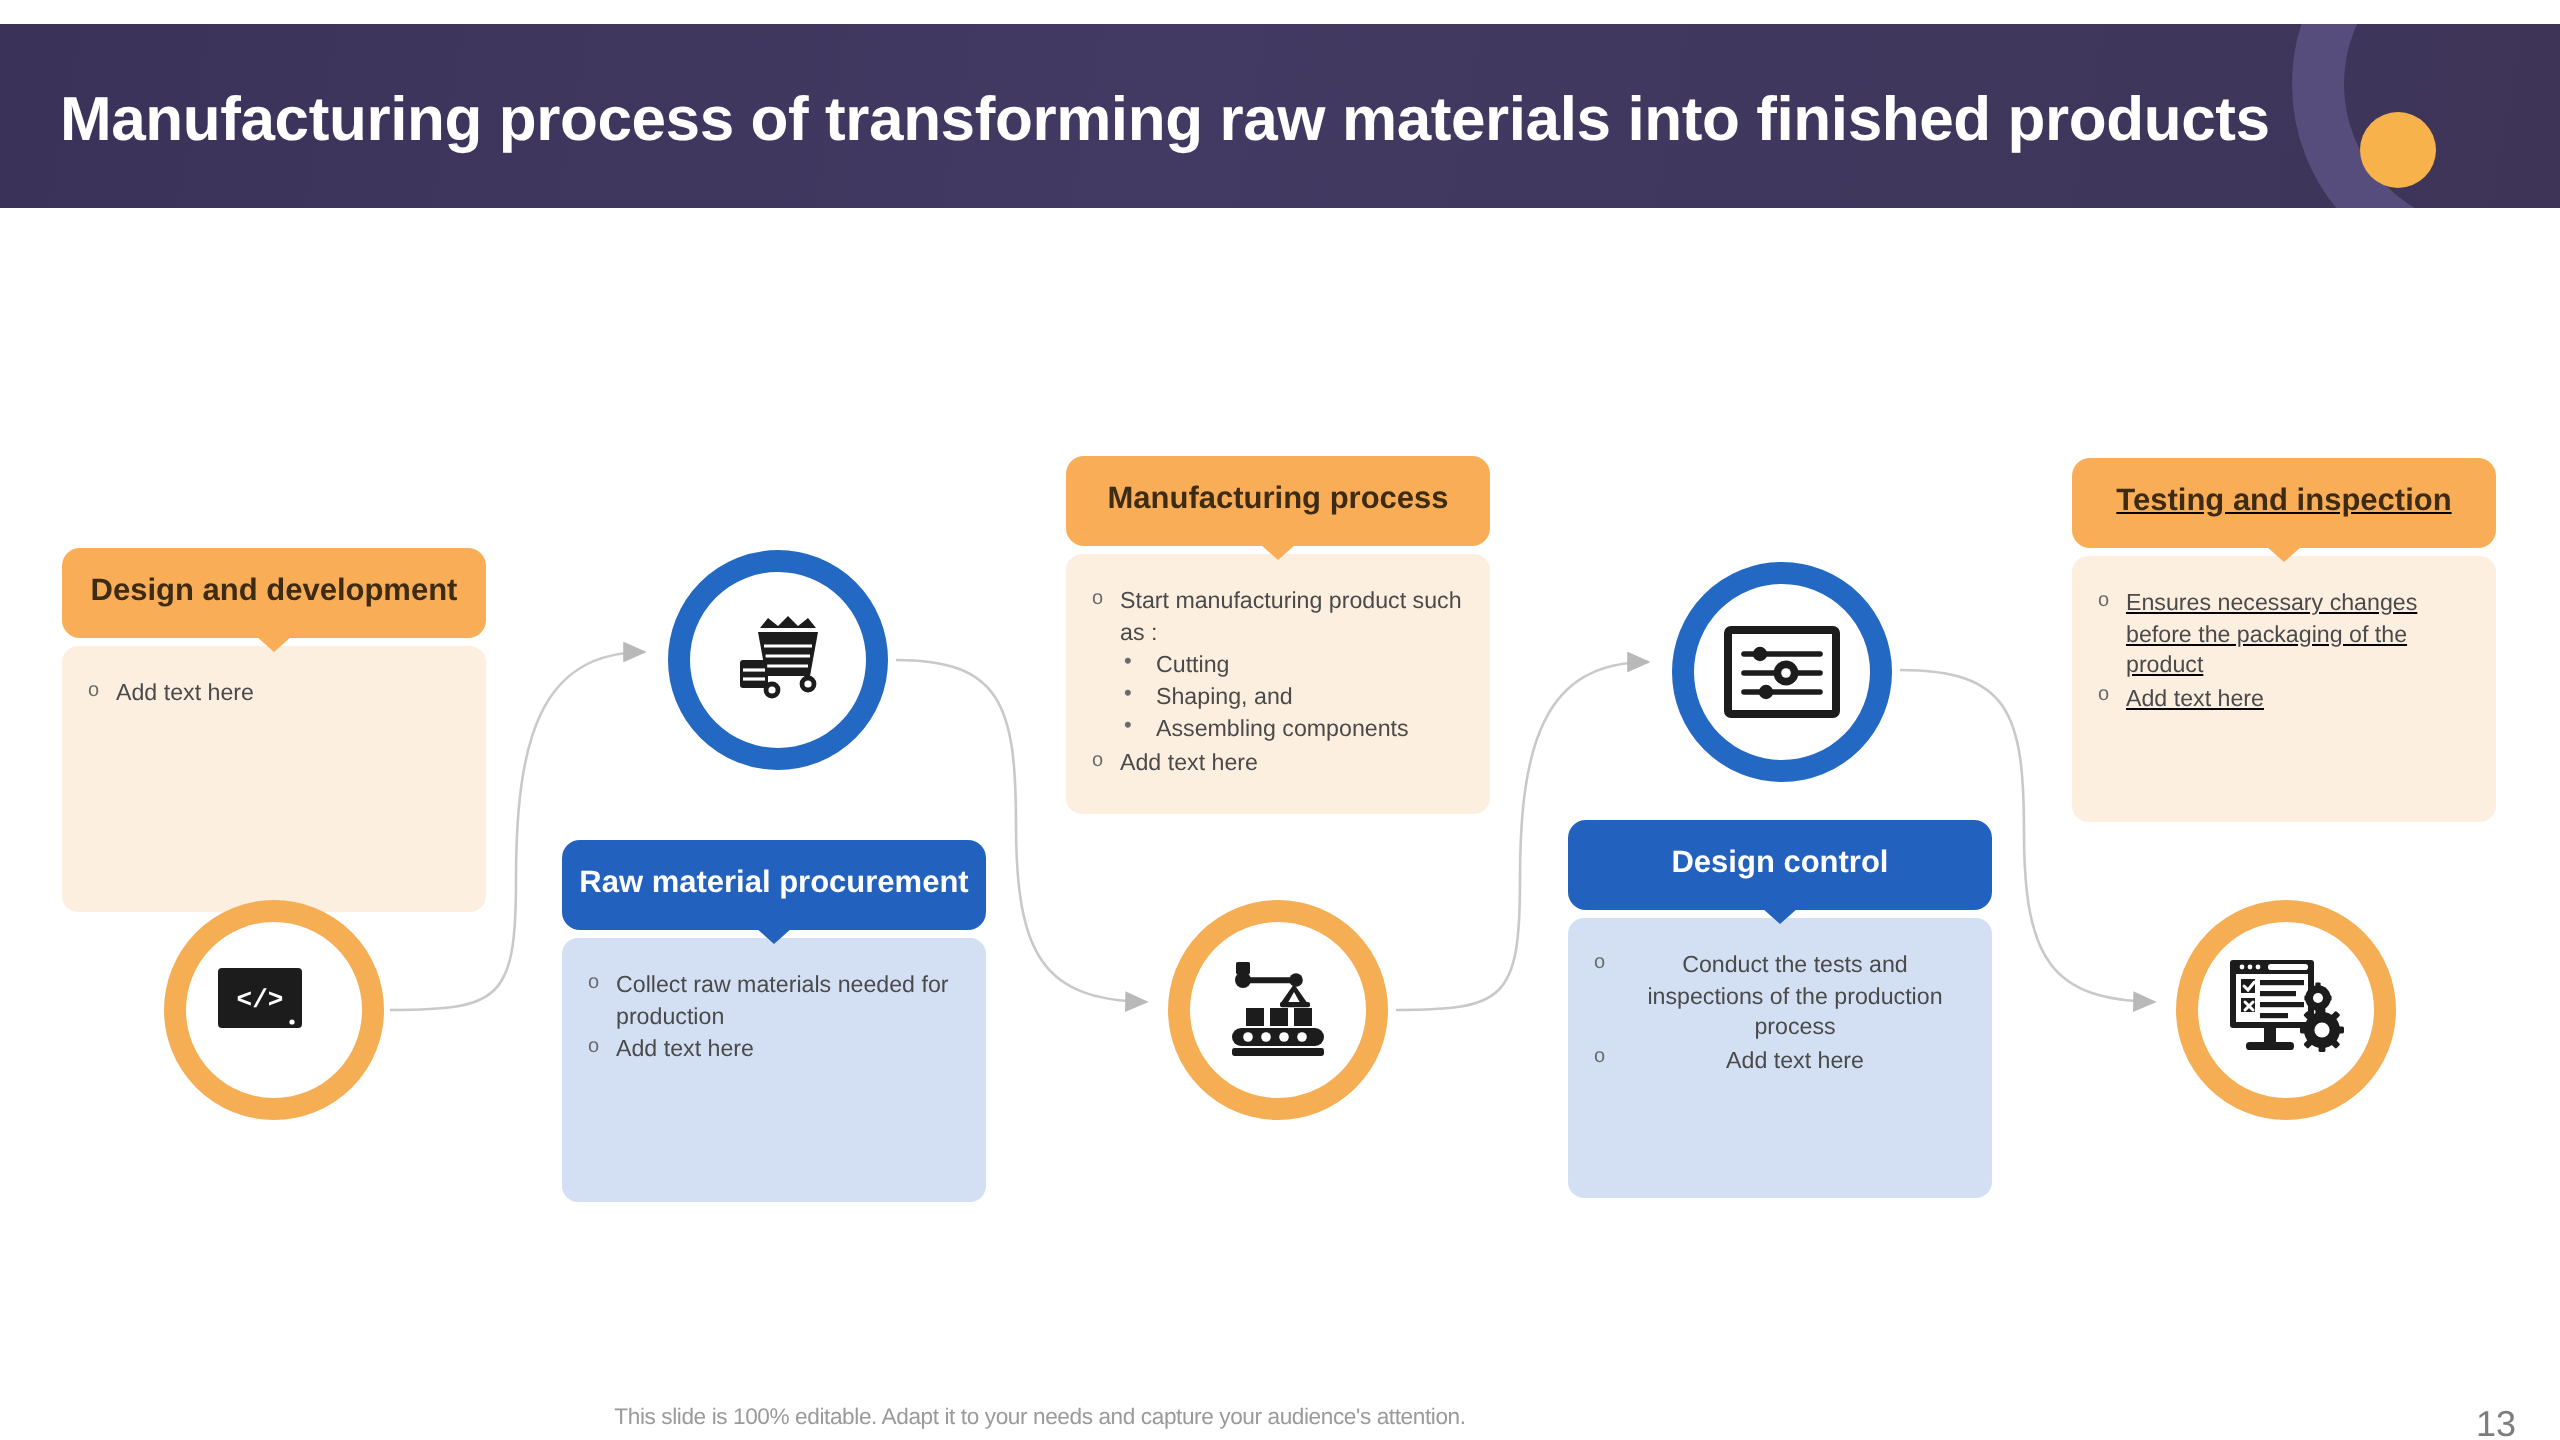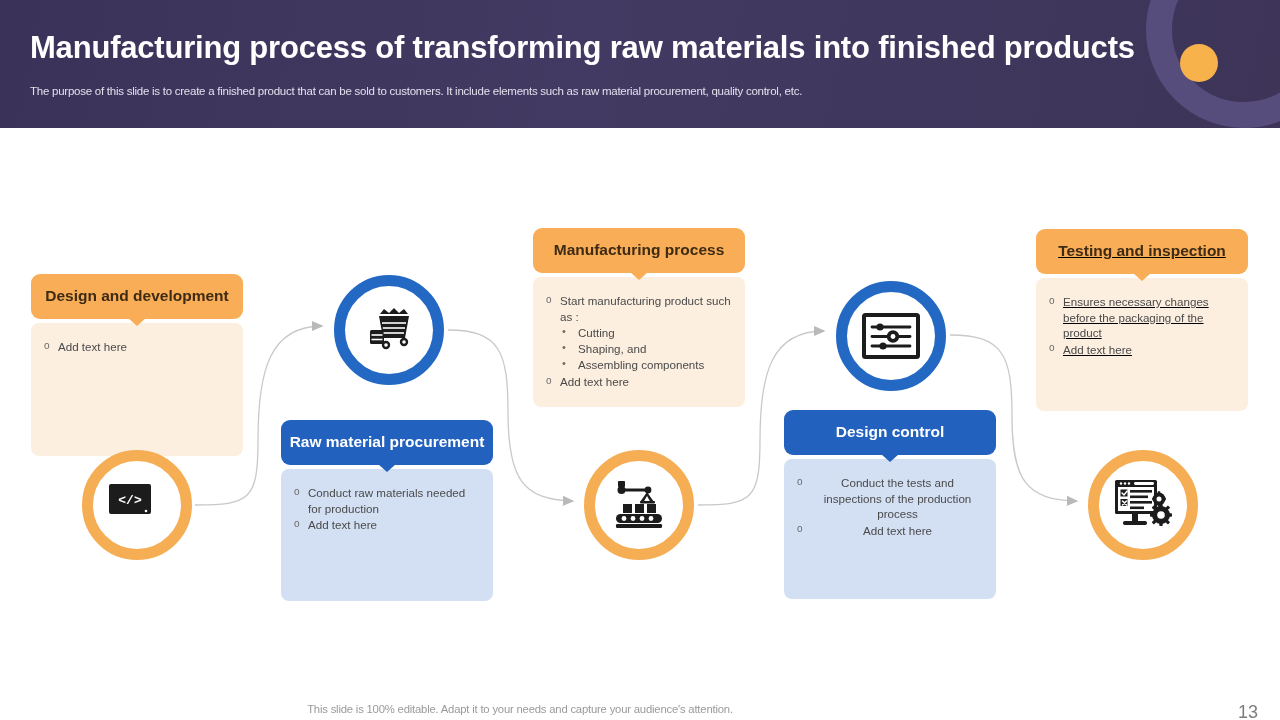--- a/index.html
+++ b/index.html
@@ -6,21 +6,21 @@
   html, body {
     width: 1280px; height: 720px;
     background: #ffffff;
     font-family: "Liberation Sans", sans-serif;
     overflow: hidden;
   }
   .slide { position: relative; width: 1280px; height: 720px; background:#fff; }
 
   
   .header {
-    position: absolute; left:0; top:0; width:1280px; height:128px;
+    position: absolute; left:0; top:12px; width:1280px; height:92px;
     background: linear-gradient(100deg, #3b3259 0%, #433a63 45%, #3d3458 100%);
     overflow: hidden;
   }
   .deco-ring {
     position:absolute; right:-62px; top:-68px;
     width: 196px; height: 196px; border-radius:50%;
     border: 26px solid #564d7d;
   }
   .deco-dot {
     position:absolute; right: 62px; top: 44px;
@@ -108,21 +108,20 @@
 </style>
 </head>
 <body>
 
 <div class="slide">
 
   <div class="header">
     <div class="deco-ring"></div>
     <div class="deco-dot"></div>
     <div class="title">Manufacturing process of transforming raw materials into finished products</div>
-    <div class="subtitle">The purpose of this slide is to create a finished product that can be sold to customers. It include elements such as raw material procurement, quality control, etc.</div>
   </div>
 
   <svg class="connectors" viewBox="0 0 1280 720" width="1280" height="720">
     <defs>
       <marker id="ah" markerWidth="9" markerHeight="8" refX="8" refY="4" orient="auto">
         <path d="M0,0 L9,4 L0,8 z" fill="#b9b9b9"></path>
       </marker>
     </defs>
 
     <path d="M195,505 C250,505 258,500 258,440 C258,370 270,326 322,326" fill="none" stroke="#c9c9c9" stroke-width="1.3" marker-end="url(#ah)"></path>
@@ -144,21 +143,21 @@
       </ul>
     </div>
   </div>
 
   <div class="card blue" style="left:281px; top:420px;">
     <div class="card-head">
       <span class="ht">Raw material procurement</span>
     </div>
     <div class="card-body" style="min-height:132px;">
       <ul class="bullets">
-        <li>Conduct raw materials needed for production</li>
+        <li>Collect raw materials needed for production</li>
         <li>Add text here</li>
       </ul>
     </div>
   </div>
 
   <div class="card orange" style="left:533px; top:228px;">
     <div class="card-head">
       <span class="ht">Manufacturing process</span>
     </div>
     <div class="card-body" style="min-height:130px;">

